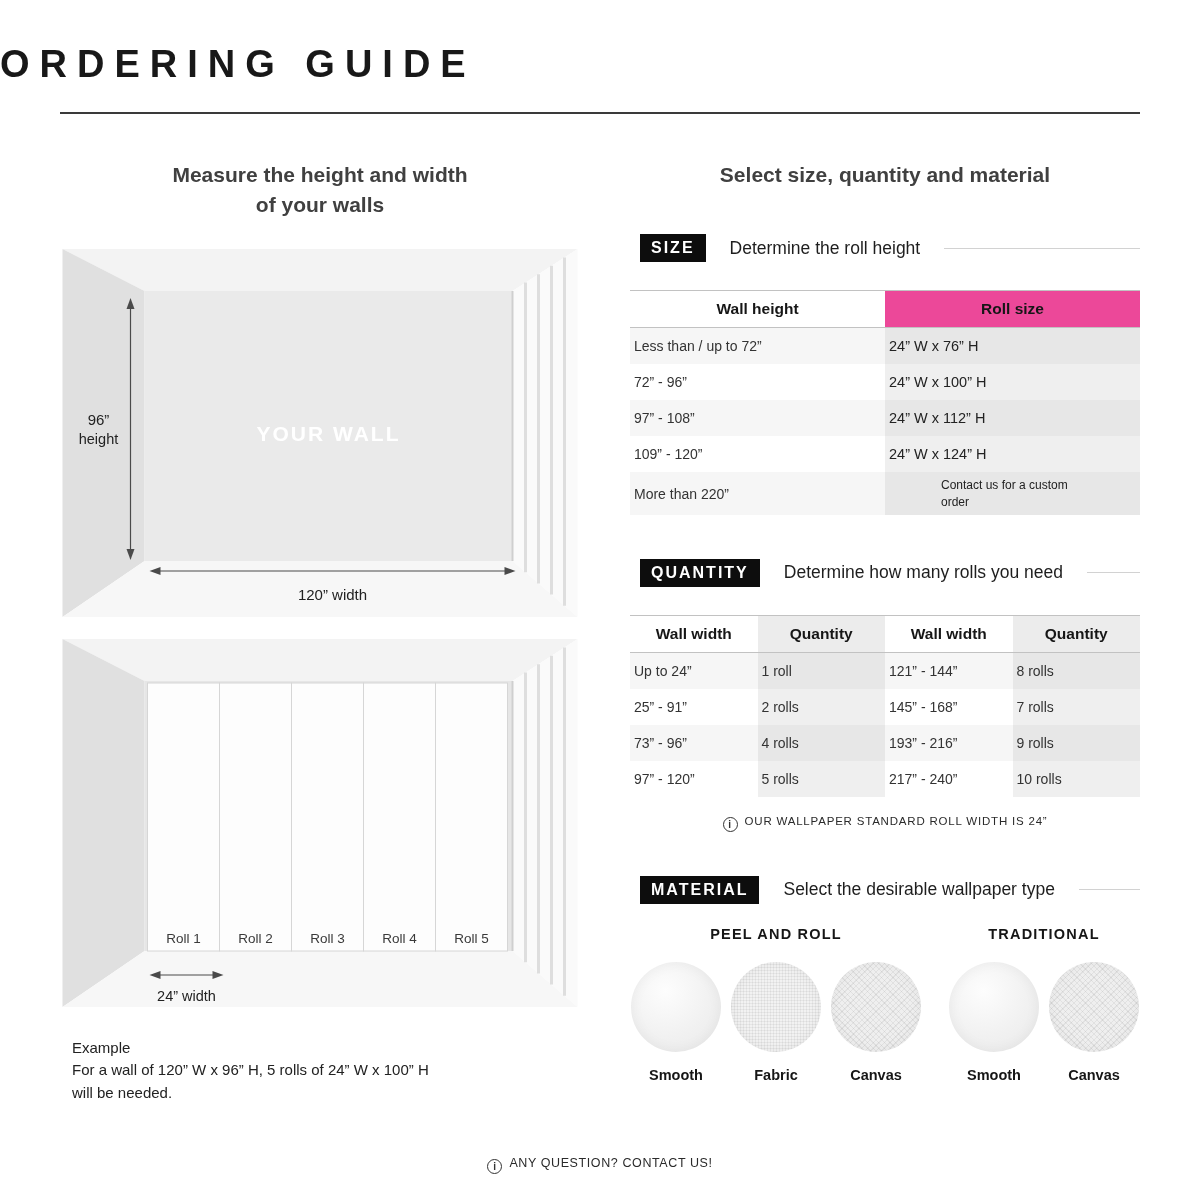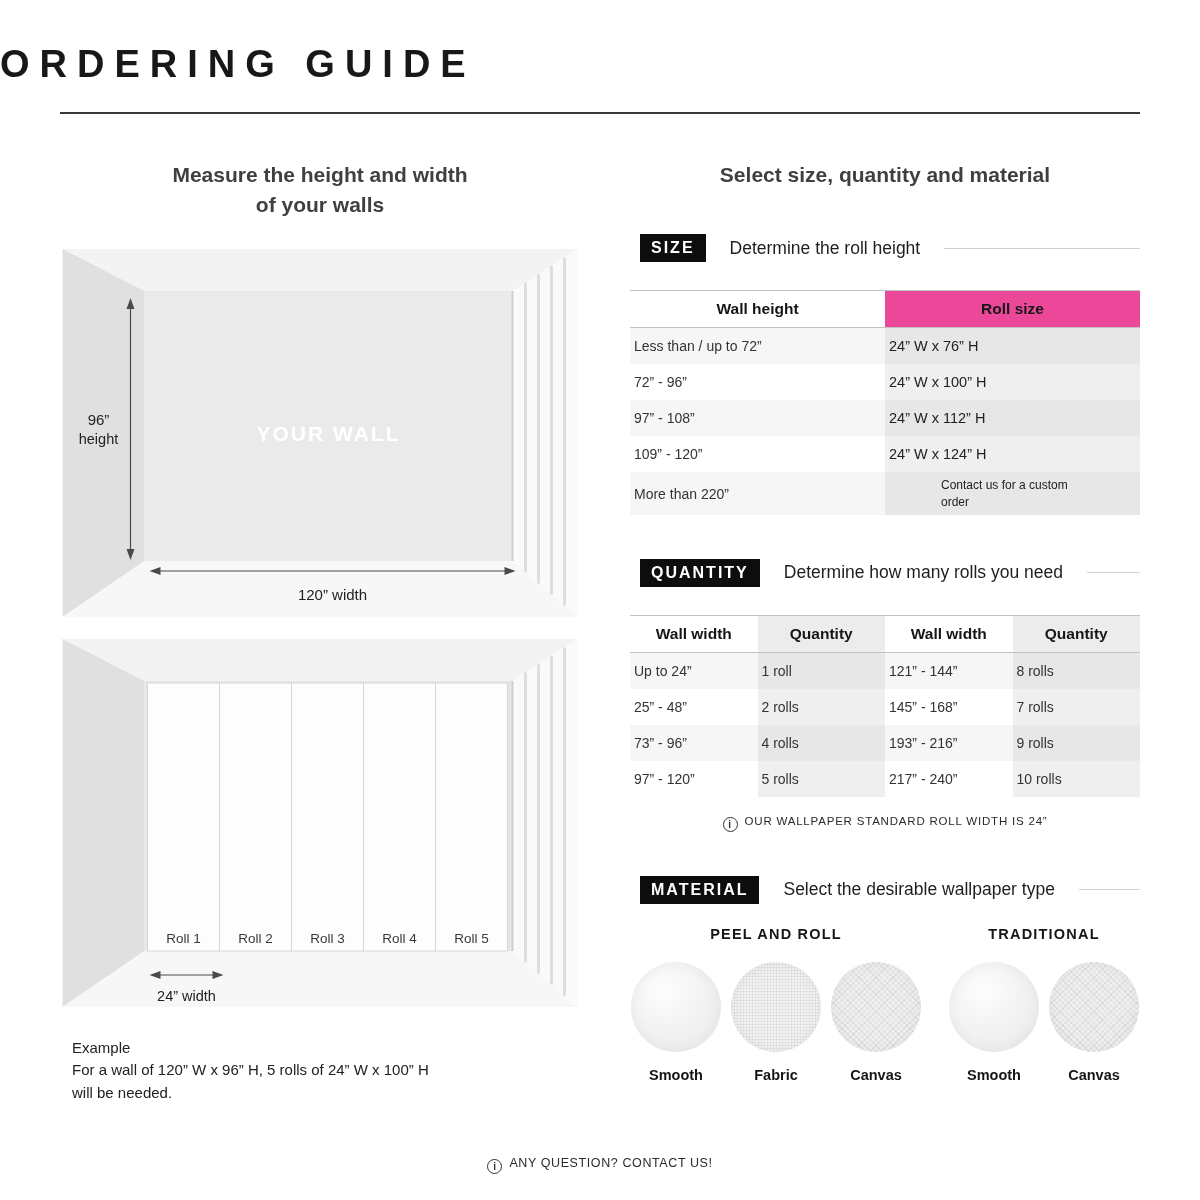--- a/index.html
+++ b/index.html
@@ -237,21 +237,21 @@
           </tr>
         </thead>
         <tbody>
           <tr>
             <td>Up to 24”</td>
             <td class="qcol">1 roll</td>
             <td>121” - 144”</td>
             <td class="qcol">8 rolls</td>
           </tr>
           <tr>
-            <td>25” - 48”</td>
+            <td>25” - 91”</td>
             <td class="qcol">2 rolls</td>
             <td>145” - 168”</td>
             <td class="qcol">7 rolls</td>
           </tr>
           <tr>
             <td>73” - 96”</td>
             <td class="qcol">4 rolls</td>
             <td>193” - 216”</td>
             <td class="qcol">9 rolls</td>
           </tr>

